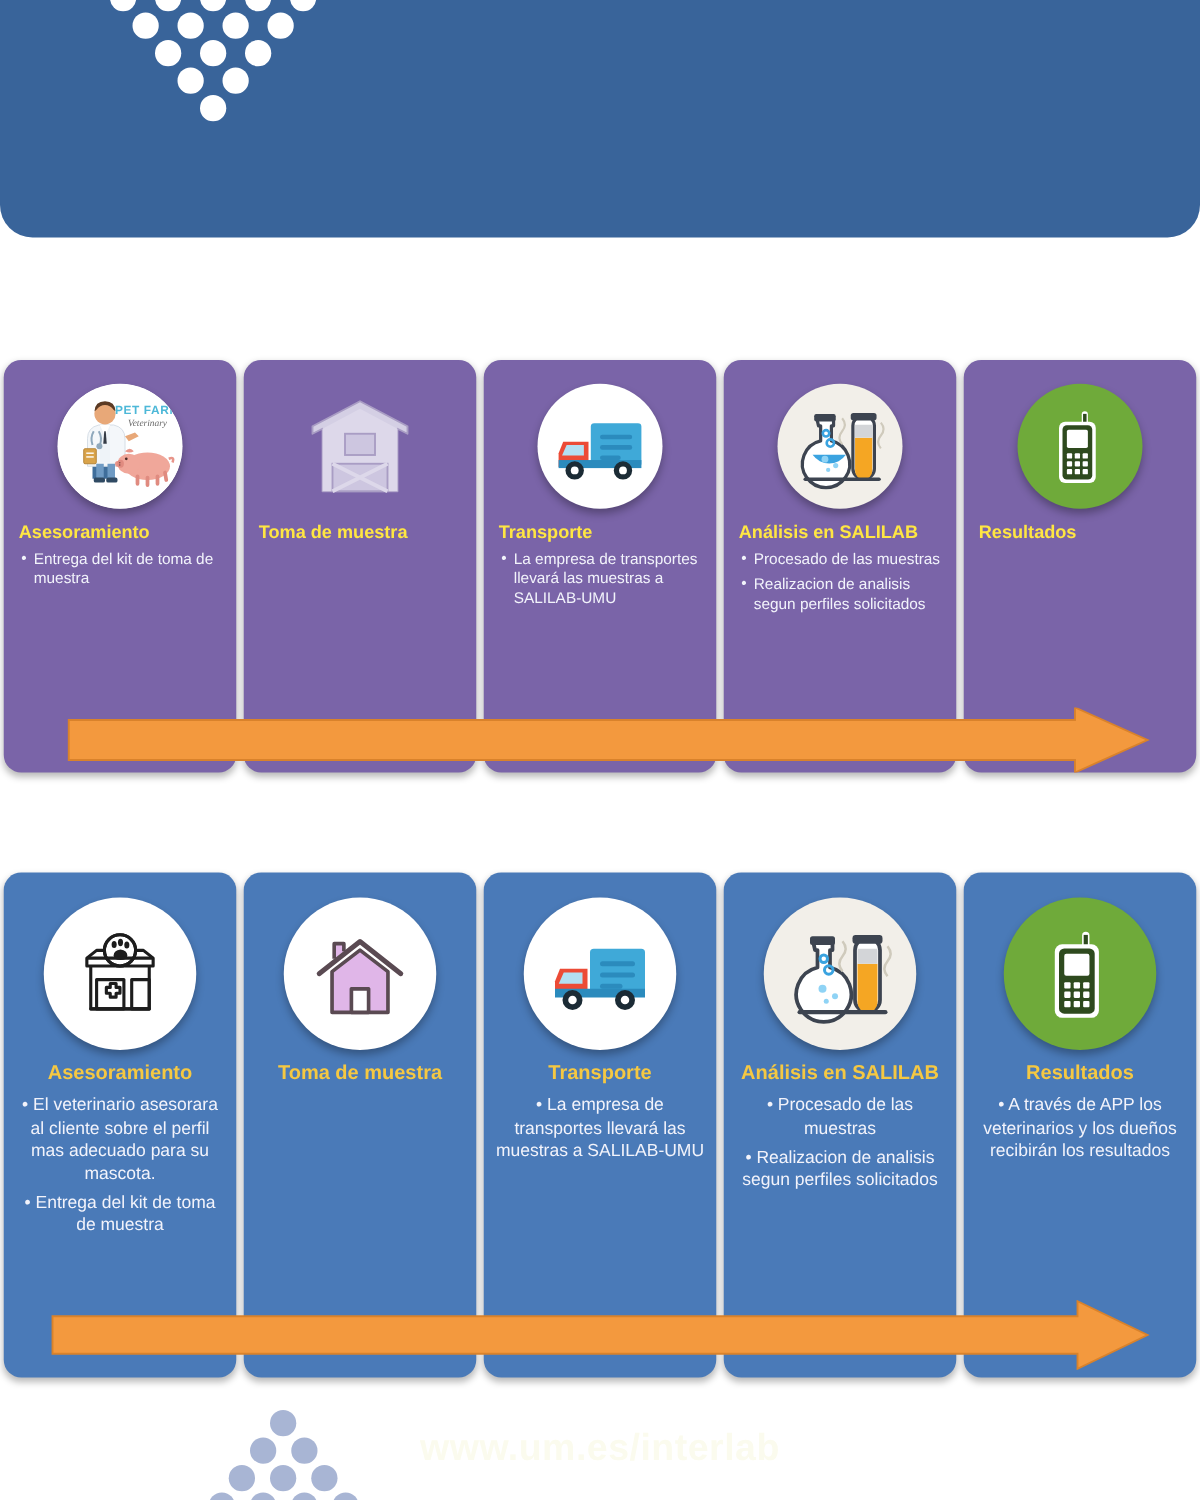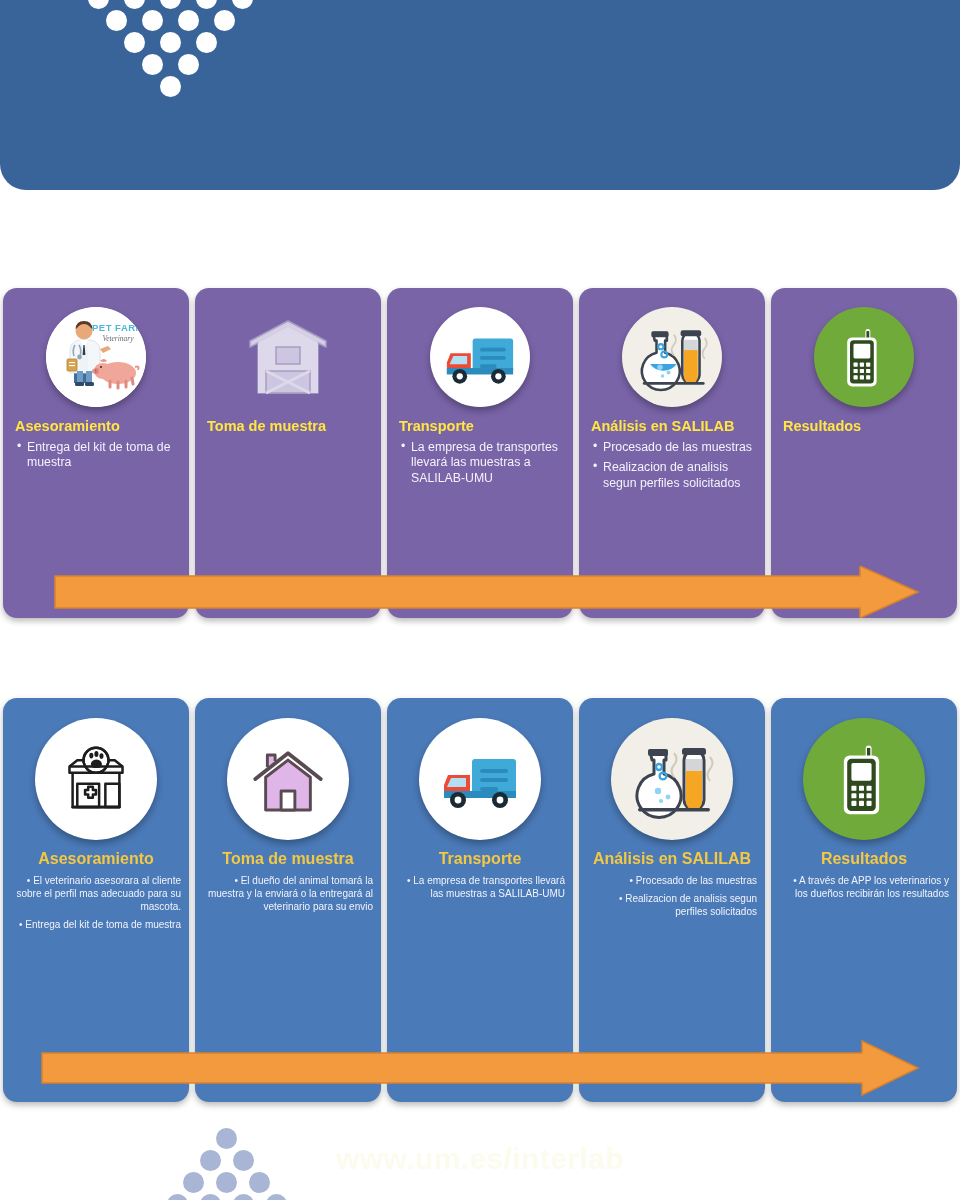--- a/index.html
+++ b/index.html
@@ -78,21 +78,21 @@
   .bullets li {
     position: relative;
     font-size: 12.3px; color: #f2f3fb; line-height: 1.28;
     padding-left: 10px; margin-bottom: 5px;
   }
   .bullets li::before {
     content: "\2022"; position: absolute; left: 0; top: -1px;
   }
   .row-blue .bullets { padding: 0 8px; }
   .row-blue .bullets li {
-    font-size: 10px; text-align: right; padding-left: 0; line-height: 1.3;
+    font-size: 14px; text-align: center; padding-left: 0; line-height: 1.3;
   }
   .row-blue .bullets li::before {
     content: "\2022  "; position: static;
   }
 
   
   .arrow { position: absolute; left: 0; width: 960px; }
   .arrow-purple { top: 566px; height: 52px; }
   .arrow-blue   { top: 1040px; height: 56px; }
 
@@ -326,23 +326,20 @@
         <div class="circle white">
           <svg viewBox="0 0 100 100" width="86" height="86" aria-hidden="true">
             <path d="M24 48 L24 86 L76 86 L76 48 L50 28 Z" fill="#e0b6e8" stroke="#5a4a52" stroke-width="3.4" stroke-linejoin="round"></path>
             <path d="M26 36 L26 22 L35 22 L35 29" fill="#e0b6e8" stroke="#5a4a52" stroke-width="3.4" stroke-linejoin="round"></path>
             <path d="M12 50 L50 20 L88 50" fill="none" stroke="#5a4a52" stroke-width="4.5" stroke-linecap="round" stroke-linejoin="round"></path>
             <path d="M42 86 L42 64 L58 64 L58 86 Z" fill="#ffffff" stroke="#5a4a52" stroke-width="3.4" stroke-linejoin="round"></path>
           </svg>
         </div>
       </div>
       <div class="card-title">Toma de muestra</div>
-      <ul class="bullets">
-        <li>El dueño del animal tomará la muestra y la enviará o la entregará al veterinario para su envio</li>
-      </ul>
     </div>
 
     <div class="card">
       <div class="icon-wrap">
         <div class="circle white">
           <svg viewBox="0 0 100 100" width="100" height="100" aria-hidden="true">
             <rect x="42" y="30" width="44" height="38" rx="3" fill="#3fa9d8"></rect>
             <rect x="50" y="40" width="28" height="4" rx="2" fill="#2b8bbd"></rect>
             <rect x="50" y="49" width="28" height="4" rx="2" fill="#2b8bbd"></rect>
             <rect x="50" y="58" width="18" height="4" rx="2" fill="#2b8bbd"></rect>

